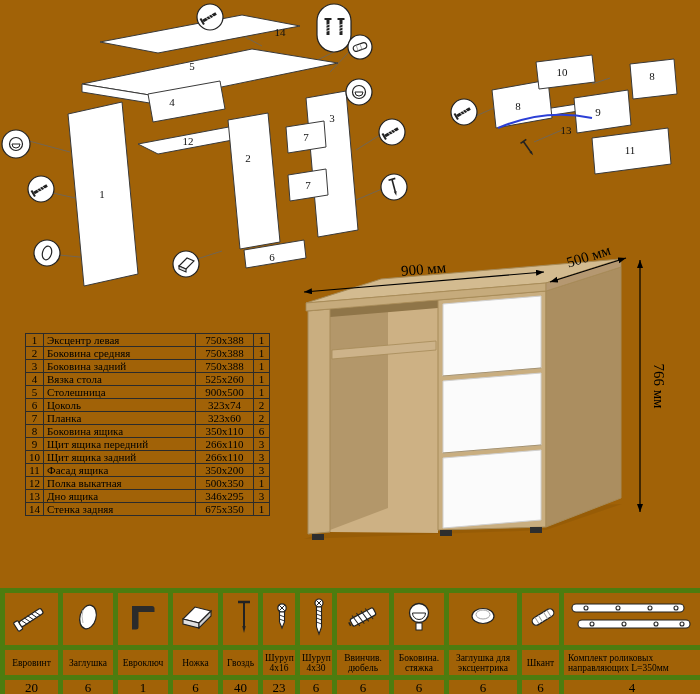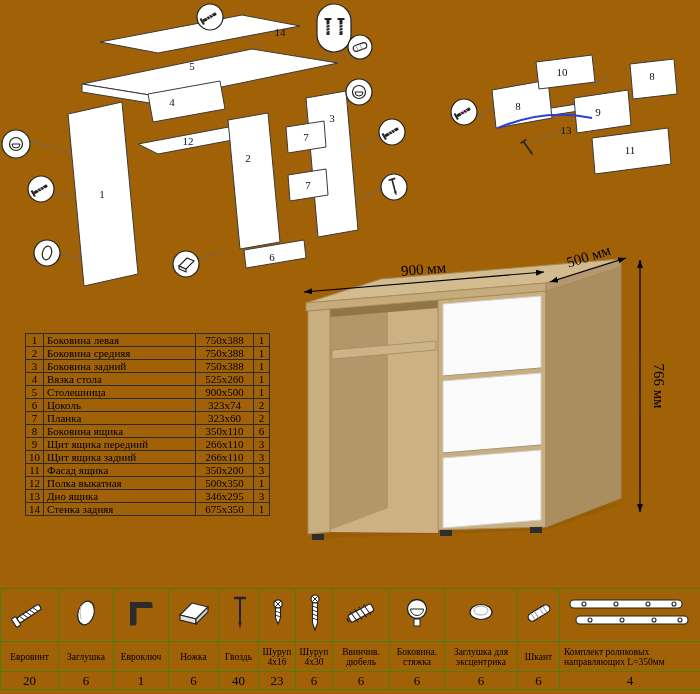--- a/index.html
+++ b/index.html
@@ -14,21 +14,21 @@
   table { border-collapse:collapse; }
   .parts { position:absolute; left:25px; top:333px; table-layout:fixed; }
   .parts td { border:1px solid #2b2b2b; font-size:11px; line-height:12px; height:13px;
               padding:0 3px; white-space:nowrap; overflow:hidden; }
   .parts td.c { text-align:center; padding:0 1px; }
 
   .title { position:absolute; top:559px; left:0; width:700px; text-align:center;
            font-size:18px; color:#000; letter-spacing:0.3px; }
 
   .hw { position:absolute; left:0; top:588px; width:700px; table-layout:fixed; }
-  .hw td { border:1px solid #4d7c0f; text-align:center; vertical-align:middle; }
+  .hw td { border:5px solid #4d7c0f; text-align:center; vertical-align:middle; }
   .hw td.ic { height:50px; padding:1px; }
   .hw td.nm { height:30px; font-size:9.5px; line-height:10px; padding:1px 2px; }
   .hw td.nm.ll { text-align:left; padding-left:4px; }
   .hw td.qt { height:18px; font-size:13px;text-align:center; }
 </style>
 </head>
 <body>
 
 <div id="sheet">
 
@@ -176,21 +176,21 @@
   <table class="parts">
     <colgroup>
         <col style="width:18px">
         <col style="width:152px">
         <col style="width:58px">
         <col style="width:16px">
       </colgroup>
     <tbody>
       <tr>
           <td class="c">1</td>
-          <td>Боковина левая</td>
+          <td>Эксцентр левая</td>
           <td class="c">750х388</td>
           <td class="c">1</td>
         </tr>
       <tr>
           <td class="c">2</td>
           <td>Боковина средняя</td>
           <td class="c">750х388</td>
           <td class="c">1</td>
         </tr>
       <tr>

